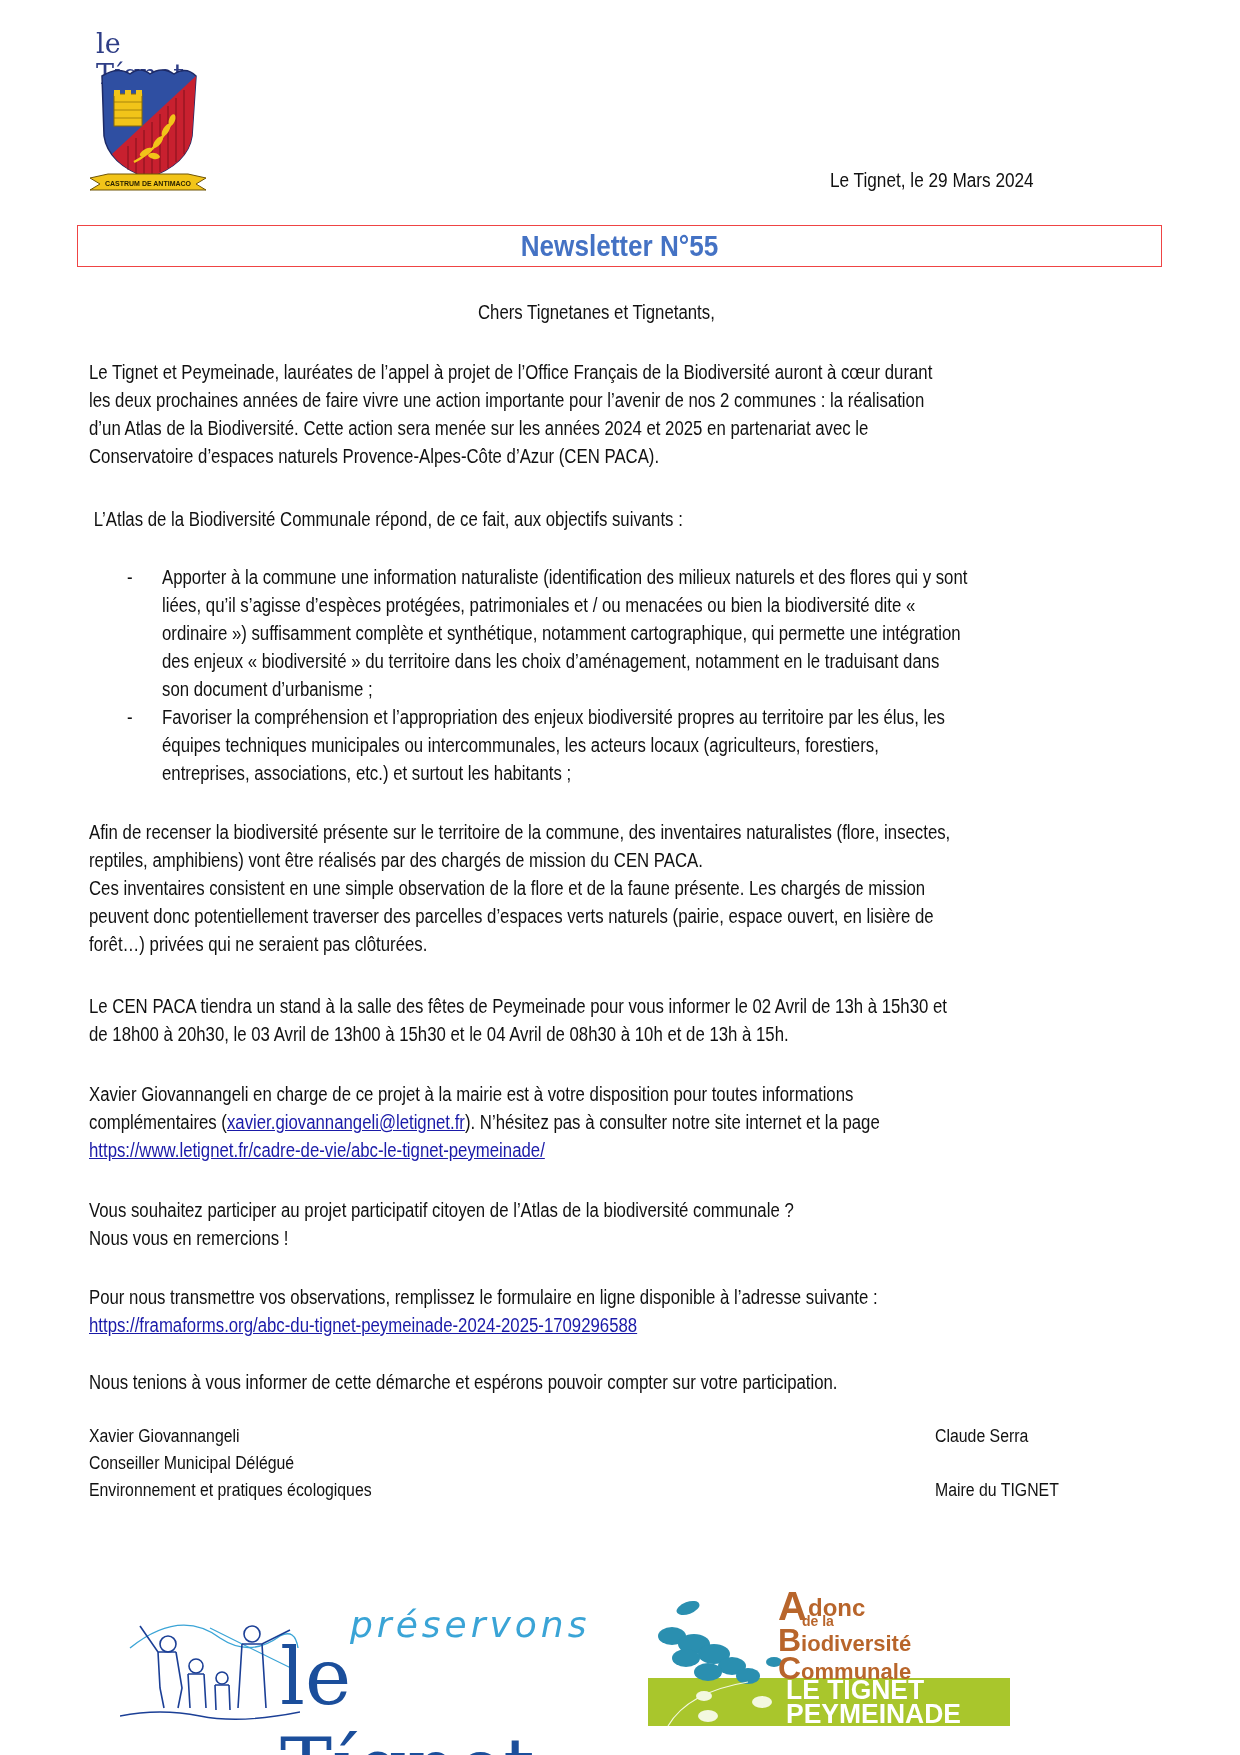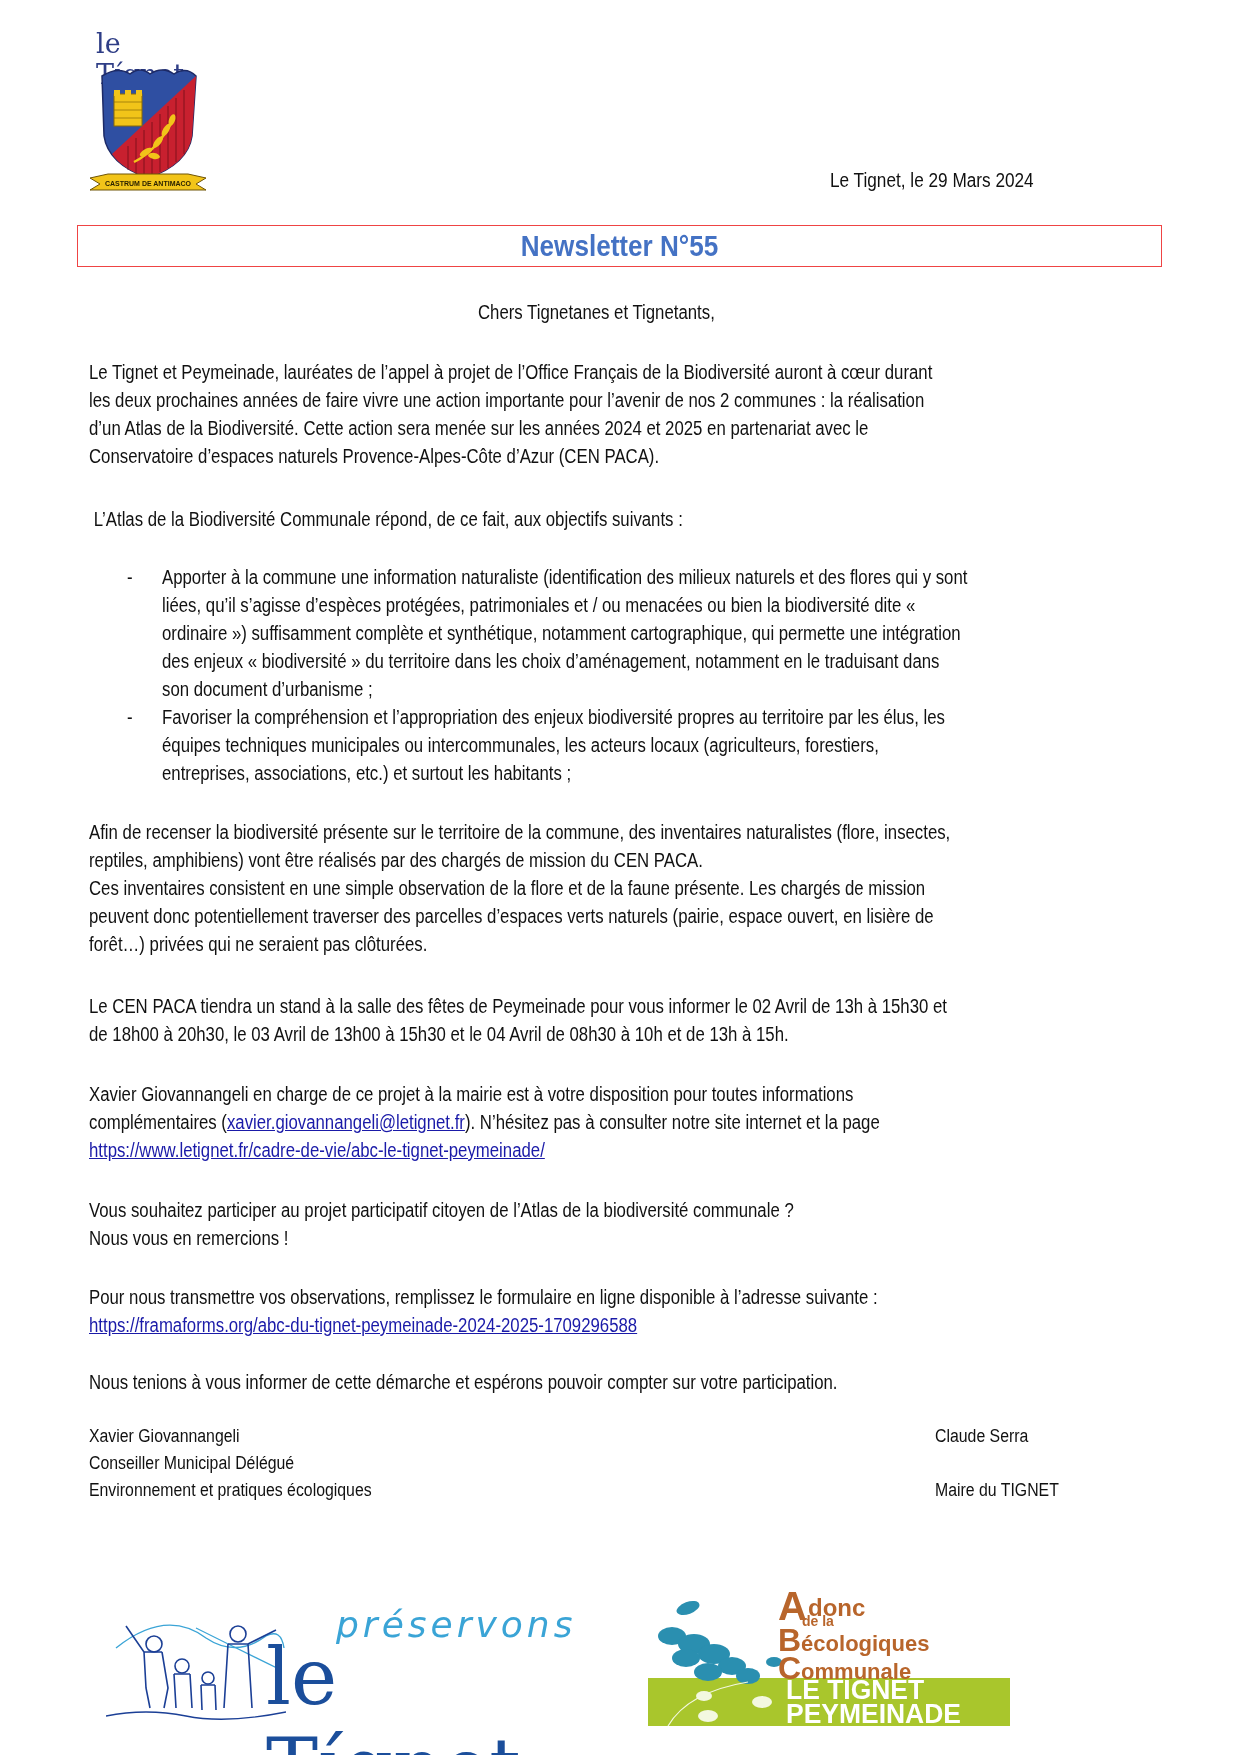--- a/index.html
+++ b/index.html
@@ -24,21 +24,21 @@
 
   #greeting { left: 478px; top: 298px; }
 
   .bullet-dash { position: absolute; left: 127px; }
   .bullet-body { position: absolute; left: 162px; }
 
   .sig-left { left: 89px; }
   .sig-right { left: 935px; }
   .sig { font-size: 18px; line-height: 27px; transform: scaleX(0.88); transform-origin: left top; white-space: nowrap; }
 
-  #footer-logo-left { left: 106px; top: 1608px; width: 470px; height: 118px; }
+  #footer-logo-left { left: 120px; top: 1608px; width: 470px; height: 118px; }
   #footer-logo-right { left: 648px; top: 1592px; width: 380px; height: 136px; }
 </style>
 </head>
 <body>
 
 <div id="logo-top" class="abs">
   <div class="brand">le Tígnet</div>
   <svg class="abs" style="left:0;top:38px" width="120" height="128" viewBox="0 0 120 128">
 
     <path d="M14 10 Q30 0 42 8 Q52 0 62 8 Q74 0 86 8 Q98 0 108 10 L104 70 Q100 98 60 112 Q20 98 16 70 Z" fill="#2f4fa2" stroke="#1d2a66" stroke-width="1.5"></path>
@@ -196,21 +196,21 @@
         <ellipse cx="114" cy="110" rx="10" ry="6"></ellipse>
     </g>
     <path d="M20 134 Q40 100 100 90" stroke="#f3f8e0" stroke-width="1.2" fill="none"></path>
   </svg>
   <div class="abs" style="left:130px;top:-6px;font-family:'Liberation Sans',sans-serif;font-weight:bold;color:#b8652b;line-height:1">
     <div style="position:relative;height:30px">
       <span style="font-size:40px">A</span><span style="font-size:24px;position:absolute;left:30px;top:10px">donc</span>
     </div>
     <div style="position:relative;height:6px;font-size:14px;left:24px;top:-2px">de la</div>
     <div style="position:relative;height:26px;top:2px">
-      <span style="font-size:32px">B</span><span style="font-size:22px">écologiques</span>
+      <span style="font-size:32px">B</span><span style="font-size:22px">iodiversité</span>
     </div>
     <div style="position:relative;height:26px;top:4px">
       <span style="font-size:32px">C</span><span style="font-size:22px">ommunale</span>
     </div>
   </div>
   <div class="abs" style="left:138px;top:86px;font-family:'Liberation Sans',sans-serif;font-weight:bold;color:#ffffff;font-size:27px;line-height:24px;transform:scaleX(0.98);transform-origin:left top">
     <div>LE TIGNET</div>
     <div>PEYMEINADE</div>
   </div>
 </div>

